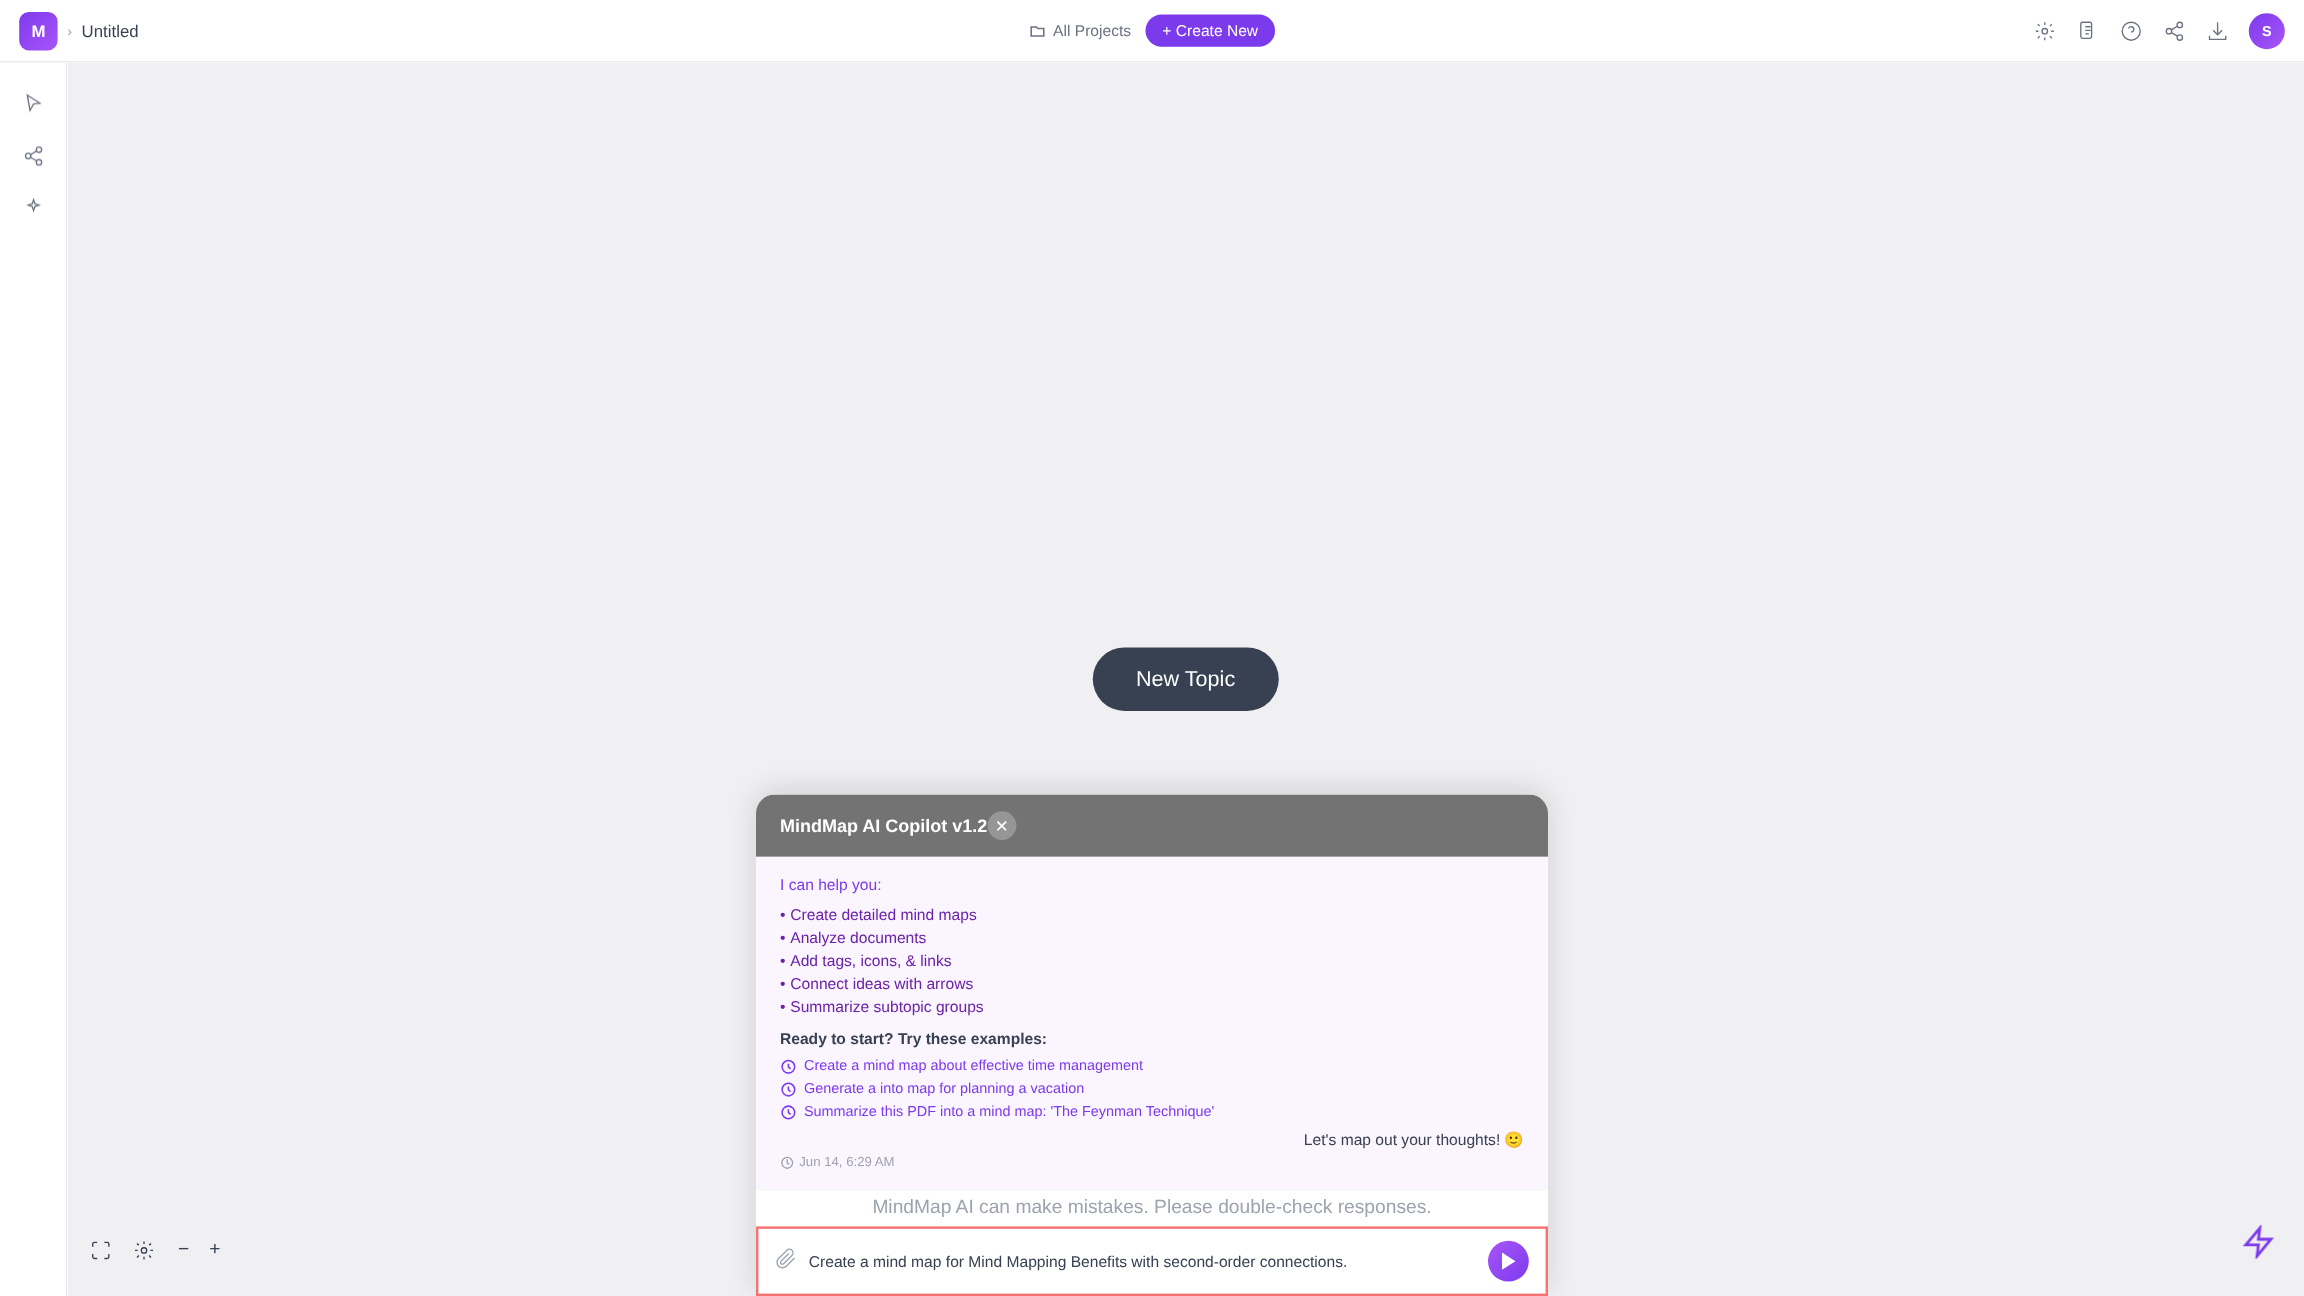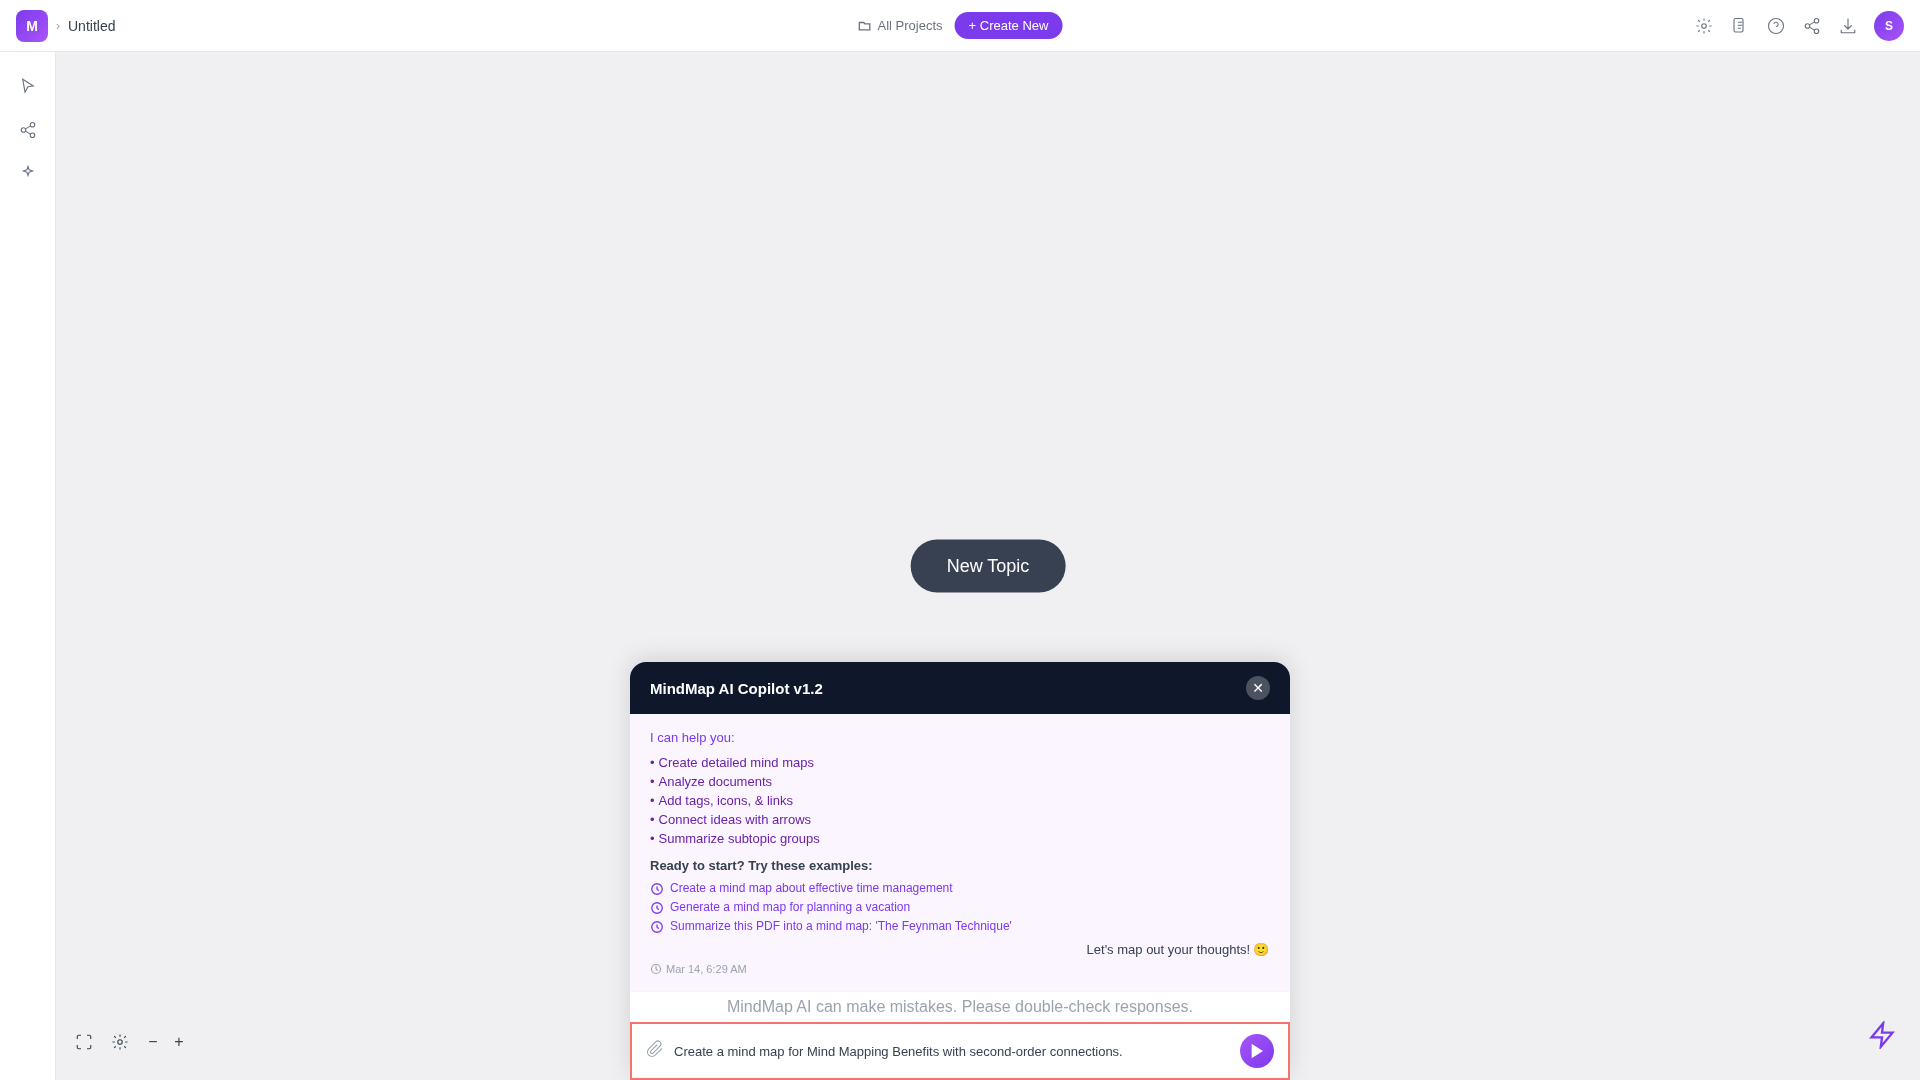--- a/index.html
+++ b/index.html
@@ -172,23 +172,23 @@
       left: 50%;
       transform: translateX(-50%);
       width: 660px;
       background: white;
       border-radius: 16px 16px 0 0;
       box-shadow: 0 -4px 24px rgba(0,0,0,0.12);
       z-index: 200;
       overflow: hidden;
     }
     .copilot-header {
-      background: #0f172a;
+      background: #737373;
       padding: 14px 20px;
-      display: flex; align-items: center; justify-content: space-between;
+      display: flex; align-items: center; 
     }
     .copilot-title {
       color: white; font-size: 15px; font-weight: 600;
     }
     .copilot-close {
       width: 24px; height: 24px;
       background: rgba(255,255,255,0.25);
       border-radius: 50%;
       display: flex; align-items: center; justify-content: center;
       cursor: pointer; color: white; font-size: 14px;
@@ -383,37 +383,37 @@
           <circle cx="8" cy="8" r="6"></circle>
             <path d="M8 5v3l2 2"></path>
         </svg>
         <span>Create a mind map about effective time management</span>
       </div>
       <div class="example-item">
         <svg class="example-icon" viewBox="0 0 16 16" fill="none" stroke="#7c3aed" stroke-width="1.5">
           <circle cx="8" cy="8" r="6"></circle>
             <path d="M8 5v3l2 2"></path>
         </svg>
-        <span>Generate a mind map for planning a vacation</span>
+        <span>Generate a into map for planning a vacation</span>
       </div>
       <div class="example-item">
         <svg class="example-icon" viewBox="0 0 16 16" fill="none" stroke="#7c3aed" stroke-width="1.5">
           <circle cx="8" cy="8" r="6"></circle>
             <path d="M8 5v3l2 2"></path>
         </svg>
         <span>Summarize this PDF into a mind map: 'The Feynman Technique'</span>
       </div>
     </div>
     <div class="map-out-text">Let's map out your thoughts! 🙂</div>
     <div class="timestamp">
       <svg width="12" height="12" viewBox="0 0 16 16" fill="none" stroke="currentColor" stroke-width="1.5">
         <circle cx="8" cy="8" r="6"></circle>
           <path d="M8 4v4l2 2"></path>
       </svg>
-      <span>Mar 14, 6:29 AM</span>
+      <span>Jun 14, 6:29 AM</span>
     </div>
   </div>
 
   <div class="disclaimer">MindMap AI can make mistakes. Please double-check responses.</div>
 
   <div class="copilot-input-area">
     <span class="attach-icon">
       <svg width="18" height="18" viewBox="0 0 24 24" fill="none" stroke="#9ca3af" stroke-width="1.5">
         <path d="M21.44 11.05l-9.19 9.19a6 6 0 01-8.49-8.49l9.19-9.19a4 4 0 015.66 5.66l-9.2 9.19a2 2 0 01-2.83-2.83l8.49-8.48"></path>
       </svg>

